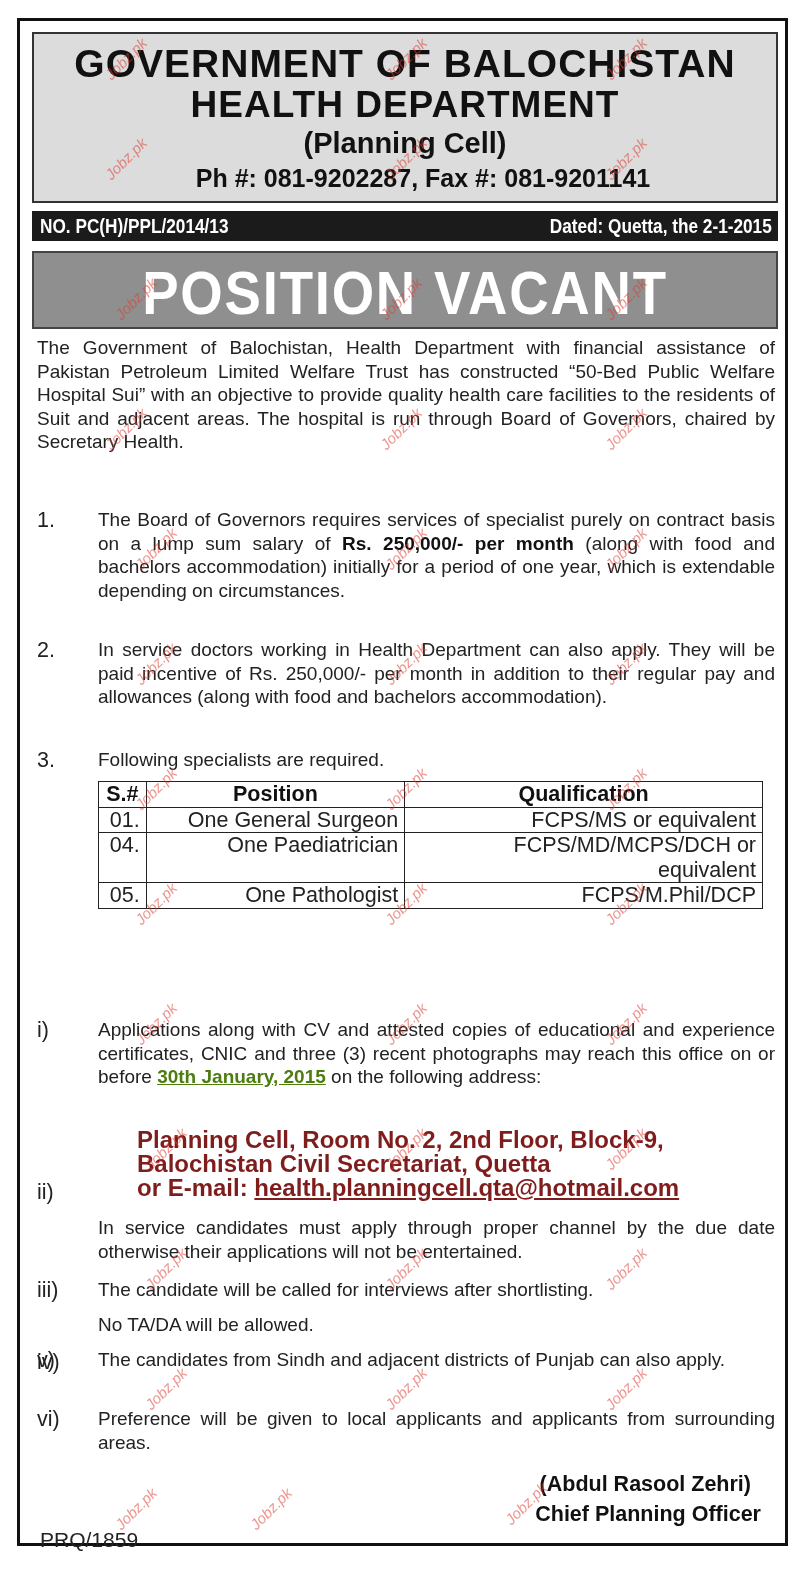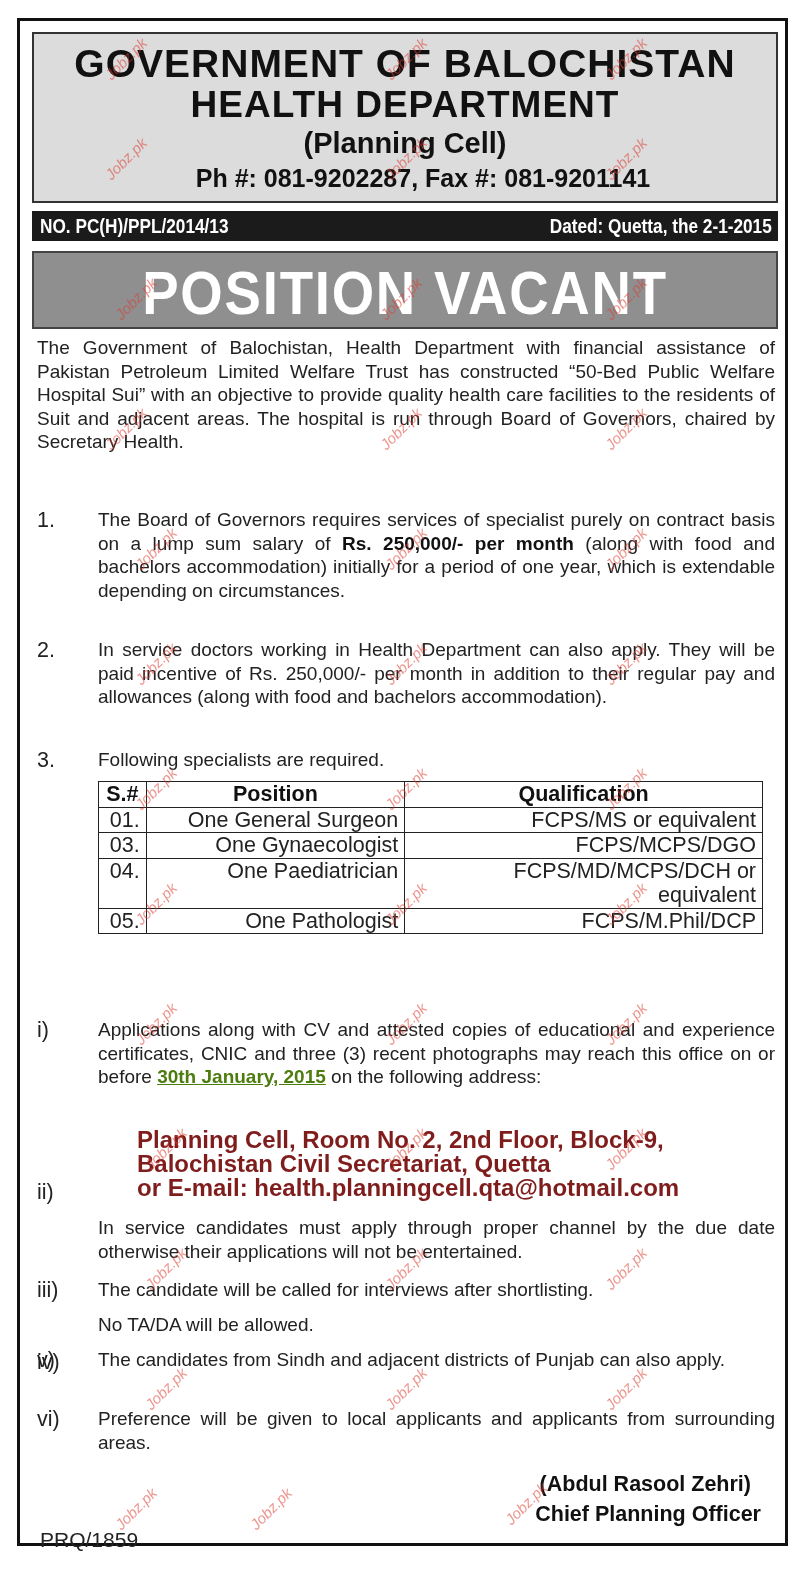--- a/index.html
+++ b/index.html
@@ -36,21 +36,21 @@
   .deadline { font-weight: bold; text-decoration: underline; color: #4d7c0f; }
   table.spec { position: absolute; left: 98px; top: 781px; width: 665px; border-collapse: collapse;
                font-size: 21.5px; color: #222; }
   table.spec td, table.spec th { border: 1.5px solid #222; padding: 0 6px; line-height: 24.5px;
                                  vertical-align: top; text-align: right; }
   table.spec th { font-weight: bold; text-align: center; color: #111; }
   .col-sn { width: 34px; }
   .col-pos { width: 242px; }
   .address { position: absolute; left: 137px; top: 1128px; font-size: 24px; line-height: 24px;
              font-weight: bold; color: #7f1d1d; }
-  .email { }
+  .email { text-decoration: underline; }
   .sig { position: absolute; right: 60px; text-align: center; font-size: 21.5px;
          font-weight: bold; color: #111; }
   .prq { position: absolute; left: 40px; top: 1528px; font-size: 21px; color: #222; }
   .watermark { position: absolute; color: rgba(220, 60, 50, 0.55); font-size: 15px;
                font-style: italic; transform: rotate(-45deg); pointer-events: none;
                font-family: "Liberation Sans", sans-serif; }
 </style>
 </head>
 <body>
 
@@ -87,25 +87,20 @@
   <tbody>
       <tr>
     <th class="col-sn">S.#</th>
     <th class="col-pos">Position</th>
     <th>Qualification</th>
   </tr>
   <tr>
     <td>01.</td>
     <td>One General Surgeon</td>
     <td>FCPS/MS or equivalent</td>
-  </tr>
-  <tr>
-    <td>03.</td>
-    <td>One Gynaecologist</td>
-    <td>FCPS/MCPS/DGO</td>
   </tr>
   <tr>
     <td>04.</td>
     <td>One Paediatrician</td>
     <td style="width:340px">FCPS/MD/MCPS/DCH or equivalent</td>
   </tr>
   <tr>
     <td>05.</td>
     <td>One Pathologist</td>
     <td>FCPS/M.Phil/DCP</td>

